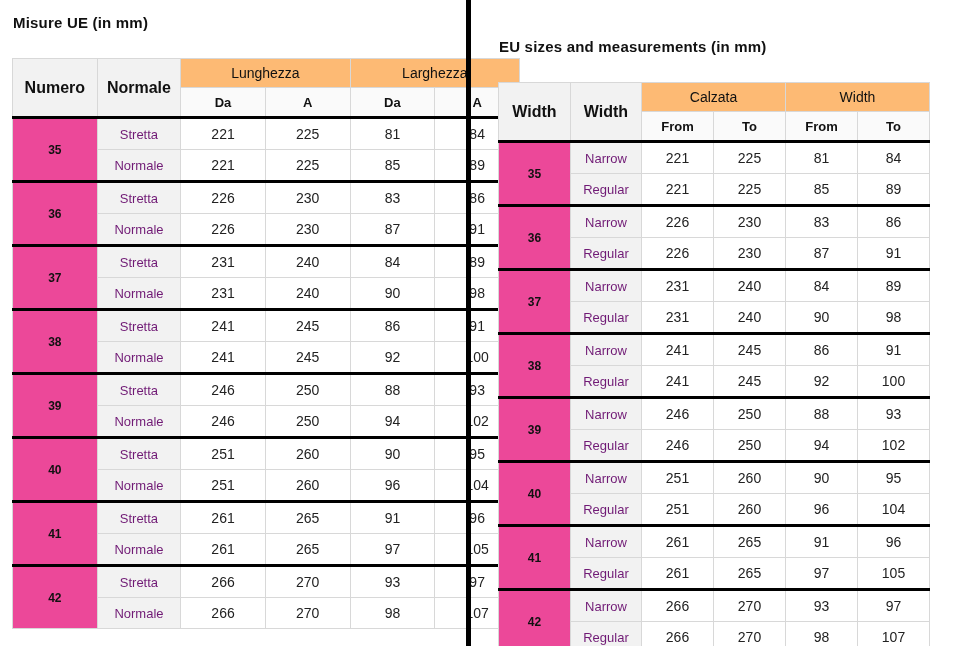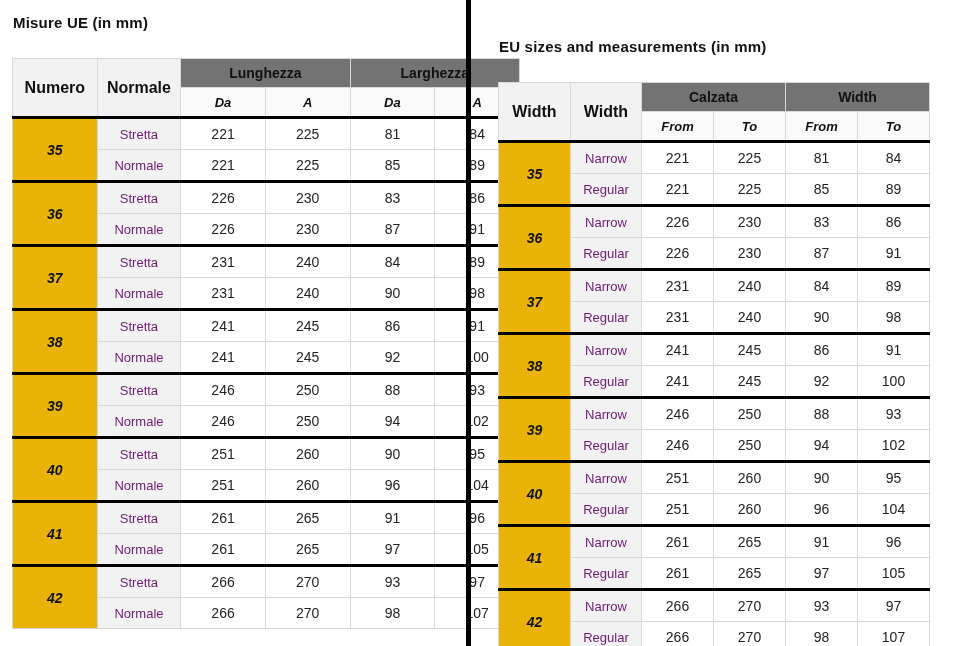--- a/index.html
+++ b/index.html
@@ -33,27 +33,27 @@
   }
   .size-table thead th { height:28px; }
   .size-table thead { border-bottom:3px solid #000; }
   .size-table tbody { border-top:3px solid #000; }
   .size-table tbody:first-of-type { border-top:none; }
   .size-table td { height:30px; }
   th.label-col {
     background:#f2f2f2; font-size:16px; font-weight:700; color:#111;
   }
   th.group-col {
-    background:#737373; font-size:14px; font-weight:700; color:#111;
+    background:#fdba74; font-size:14px; font-weight:400; color:#111;
   }
   th.sub-col {
-    background:#fafafa; font-size:13px; font-weight:700; color:#111;font-style:italic;
+    background:#fafafa; font-size:13px; font-weight:700; color:#111;
   }
   td.size-cell {
-    background:#eab308; font-size:14px; font-weight:700; color:#111;font-style:italic;
+    background:#ec4899; font-size:12px; font-weight:700; color:#111;
   }
   td.fit-cell {
     background:#f2f2f2; font-size:13px; font-weight:400; color:#701a75;
   }
   td.value-cell {
     background:#ffffff; font-size:14px; font-weight:400; color:#222;
   }
 </style>
 </head>
 <body>

